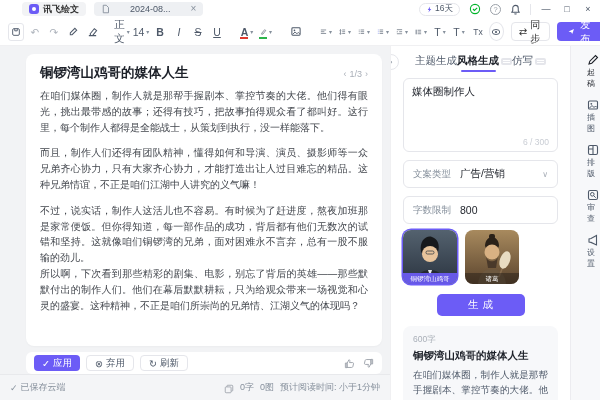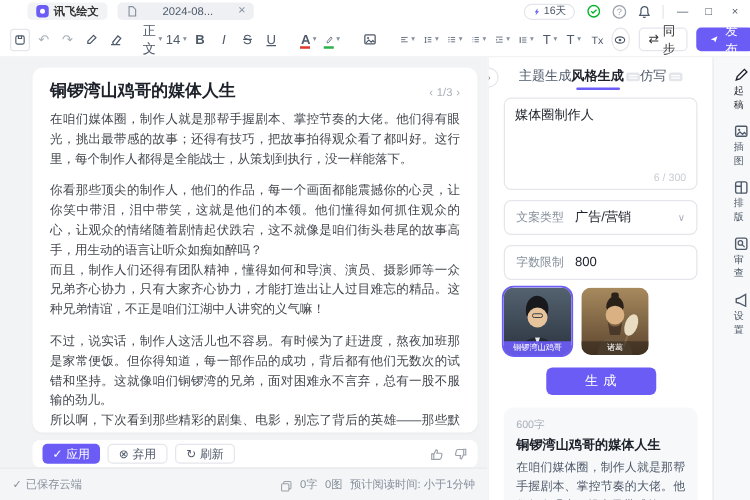--- a/index.html
+++ b/index.html
@@ -237,21 +237,20 @@
   <div class="doc-card">
     <div class="doc-head">
       <div class="doc-title">铜锣湾山鸡哥的媒体人生</div>
       <div class="pager">
         <span>‹</span>
         <span>1/3</span>
         <span>›</span>
       </div>
     </div>
     <p>在咱们媒体圈，制作人就是那帮手握剧本、掌控节奏的大佬。他们得有眼光，挑出最带感的故事；还得有技巧，把故事拍得观众看了都叫好。这行里，每个制作人都得是全能战士，从策划到执行，没一样能落下。</p>
-    <p class="tight">你看那些顶尖的制作人，他们的作品，每一个画面都能震撼你的心灵，让你笑中带泪，泪中带笑，这就是他们的本领。他们懂得如何抓住观众的心，让观众的情绪随着剧情起伏跌宕，这不就像是咱们街头巷尾的故事高手，用生动的语言让听众如痴如醉吗？</p>
     <p>而且，制作人们还得有团队精神，懂得如何和导演、演员、摄影师等一众兄弟齐心协力，只有大家齐心协力，才能打造出让人过目难忘的精品。这种兄弟情谊，不正是咱们江湖中人讲究的义气嘛！</p>
     <p class="tight">不过，说实话，制作人这活儿也不容易。有时候为了赶进度，熬夜加班那是家常便饭。但你得知道，每一部作品的成功，背后都有他们无数次的试错和坚持。这就像咱们铜锣湾的兄弟，面对困难永不言弃，总有一股不服输的劲儿。</p>
     <p>所以啊，下次看到那些精彩的剧集、电影，别忘了背后的英雄——那些默默付出的制作人们。他们在幕后默默耕耘，只为给观众带来一场视觉和心灵的盛宴。这种精神，不正是咱们所崇尚的兄弟情、江湖义气的体现吗？</p>
 
   </div>
   <div class="action-card">
     <button class="btn-p">
         <span>✓</span>
         <span>应用</span>
       </button>

